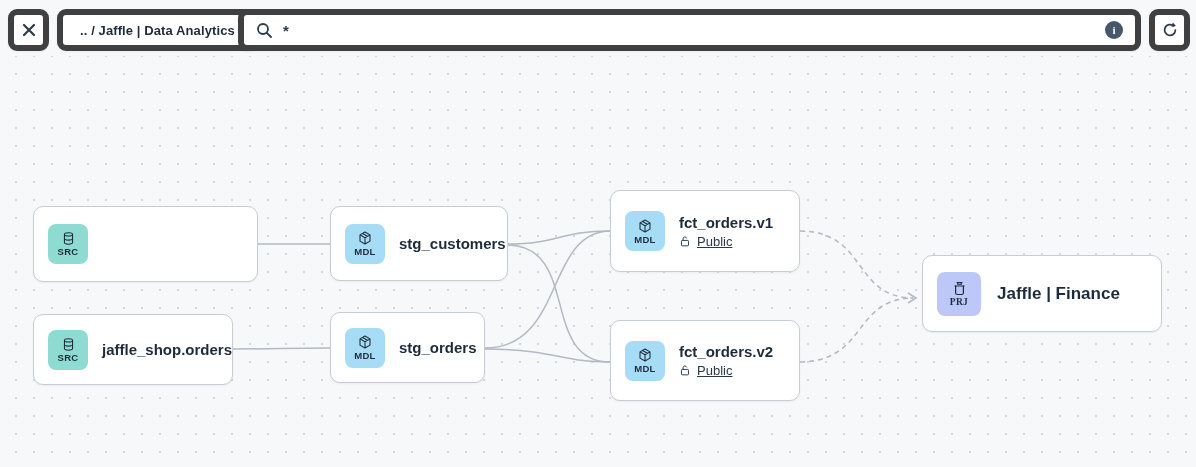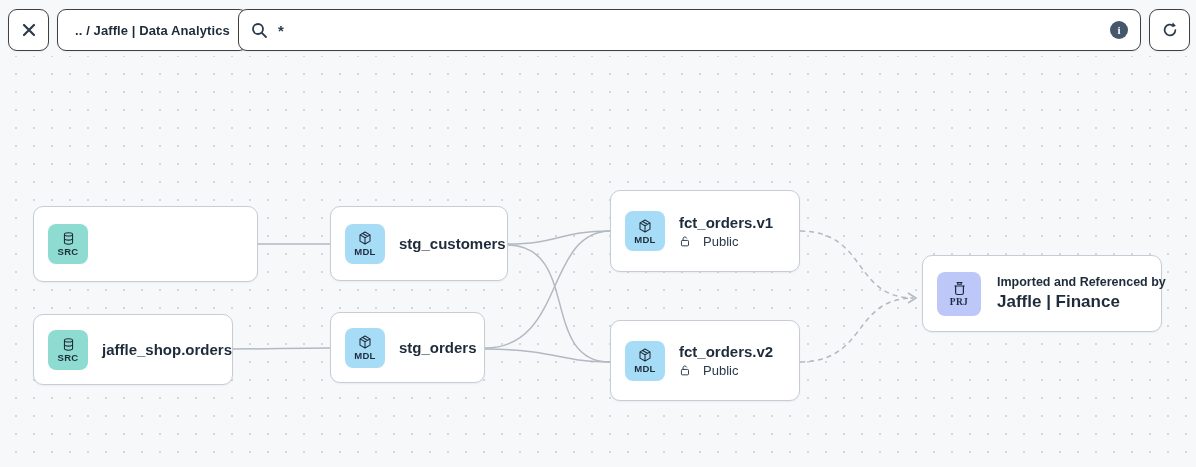--- a/index.html
+++ b/index.html
@@ -14,21 +14,21 @@
   .canvas {
     position: absolute; left: 0; top: 56px; width: 1196px; height: 411px;
     background-image: radial-gradient(circle, #d3d7dd 1.1px, transparent 1.3px);
     background-size: 18px 18px;
     background-position: 7px 9px;
   }
   
   .toolbar { position: absolute; left: 0; top: 0; width: 1196px; height: 56px; }
   .tbtn {
     position: absolute; top: 9px; height: 42px;
-    background: #ffffff; border: 1px solid #404040; border-radius: 9px;
+    background: #ffffff; border: 6px solid #404040; border-radius: 9px;
     display: flex; align-items: center; justify-content: center;
     box-shadow: 0 1px 2px rgba(16,24,40,.05);
     cursor: pointer;
   }
   .tbtn svg { display: block; }
   .btn-close { left: 8px; width: 41px; }
   .btn-crumb { left: 57px; padding: 0 17px; font-size: 13px; font-weight: 700; letter-spacing: .1px; }
   .searchbox { left: 238px; width: 903px; justify-content: flex-start; padding: 0 12px; gap: 10px; cursor: text; }
   .searchbox input {
     border: none; outline: none; flex: 1; background: transparent;
@@ -58,21 +58,21 @@
     display: flex; flex-direction: column; align-items: center; justify-content: center;
     color: #1e2b3b;
   }
   .badge svg { display: block; margin-bottom: 1px; }
   .badge .blabel { font-size: 9.5px; font-weight: 700; letter-spacing: .3px; line-height: 1; }
   .badge-src { background: #8edbd2; }
   .badge-mdl { background: #a6dcf6; }
   .badge-prj { background: #bdc7f8; width: 44px; height: 44px; font-family: Liberation Serif, serif; }
   .ntitle { font-size: 15px; font-weight: 600; white-space: nowrap; }
   .ncol { display: flex; flex-direction: column; gap: 3px; }
-  .access { display: flex; align-items: center; gap: 11px; font-size: 13px; font-weight: 400; color: #2a394a; }
+  .access { display: flex; align-items: center; gap: 5px; font-size: 13px; font-weight: 400; color: #2a394a; text-decoration: underline; }
   .access svg { display: block; }
   .pcaption { font-size: 12.5px; font-weight: 700; white-space: nowrap; }
   .ptitle { font-size: 17px; font-weight: 700; white-space: nowrap; }
   
   .n-src-customers { left: 33px;  top: 206px; width: 225px; height: 76px; }
   .n-src-orders    { left: 33px;  top: 314px; width: 200px; height: 71px; }
   .n-stg-customers { left: 330px; top: 206px; width: 178px; height: 75px; }
   .n-stg-orders    { left: 330px; top: 312px; width: 155px; height: 71px; }
   .n-fct-v1        { left: 610px; top: 190px; width: 190px; height: 82px; }
   .n-fct-v2        { left: 610px; top: 320px; width: 190px; height: 81px; }
@@ -211,16 +211,15 @@
 <div class="node n-prj">
   <span class="badge badge-prj">
     <svg width="17" height="17" viewBox="0 0 24 24">
         <path d="M8.5 3.5 h7 M9.5 3.5 v2.5 h5 V3.5" fill="none" stroke="#1e2b3b" stroke-width="1.7" stroke-linecap="round"></path>
         <path d="M5.5 8.5 h13" fill="none" stroke="#1e2b3b" stroke-width="1.7" stroke-linecap="round"></path>
         <path d="M6.5 8.5 V18 a2.5 2.5 0 0 0 2.5 2.5 h6 a2.5 2.5 0 0 0 2.5 -2.5 V8.5" fill="none" stroke="#1e2b3b" stroke-width="1.7" stroke-linecap="round"></path>
       </svg>
     <span class="blabel">PRJ</span>
   </span>
   <span class="ncol">
-    <span class="pcaption">Imported and Referenced by</span>
     <span class="ptitle">Jaffle | Finance</span>
   </span>
 </div>
 
 </body></html>

